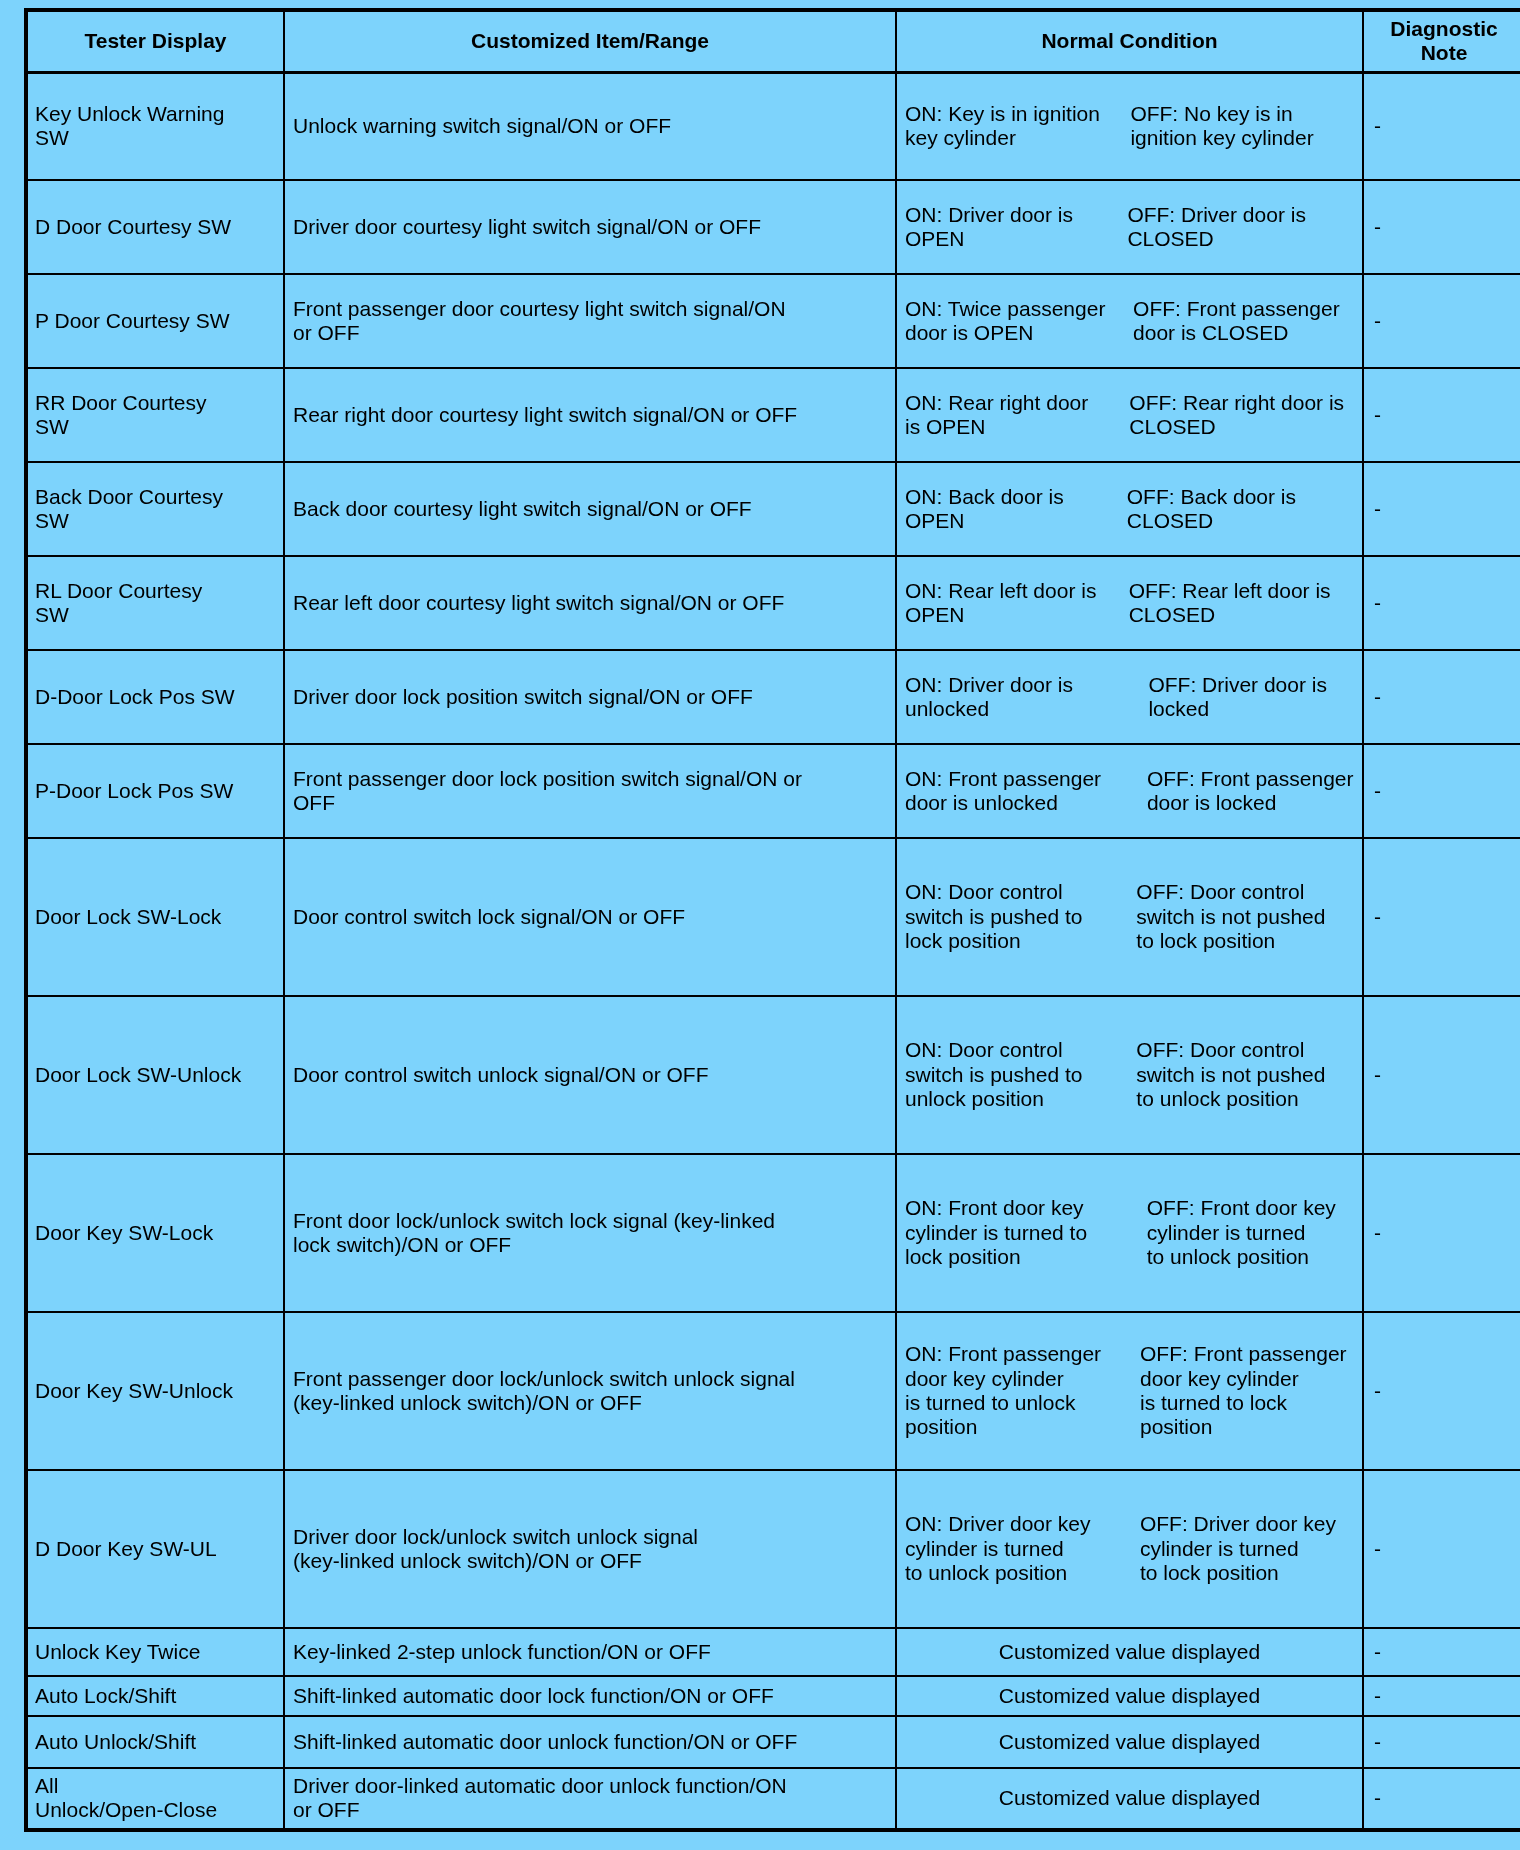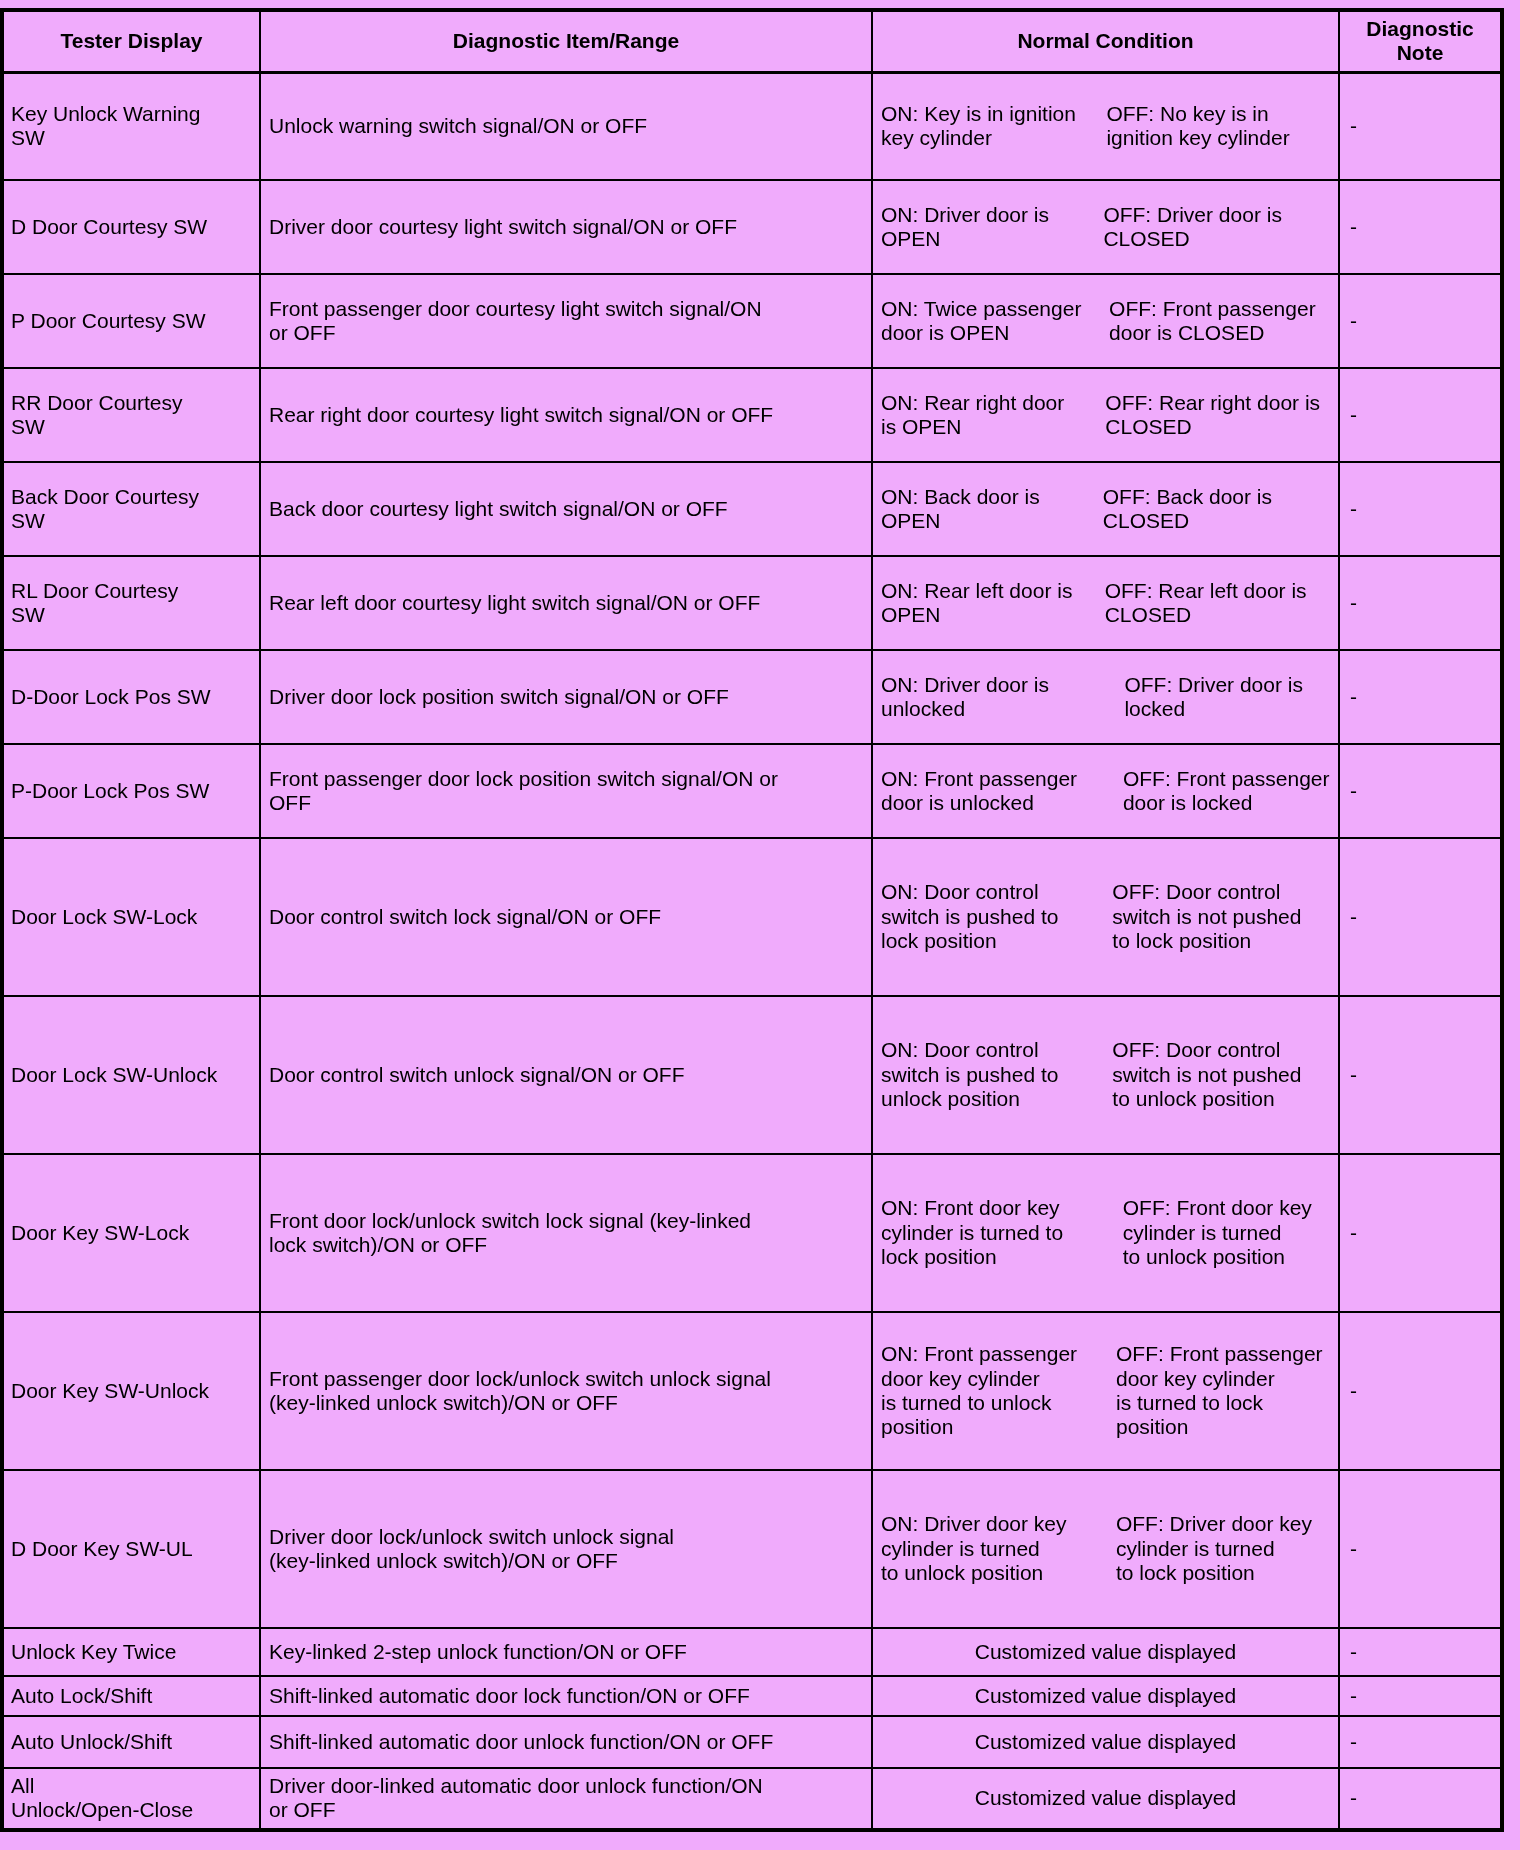--- a/index.html
+++ b/index.html
@@ -1,21 +1,21 @@
 <!DOCTYPE html>
 <html><head>
 <meta charset="utf-8">
 <style>
   html,body{margin:0;padding:0;background:#fff;}
   .page{
     width:1520px;
     height:1850px;
-    background:#f0abfc;
+    background:#7dd3fc;
     box-sizing:border-box;
-    padding:8px 10px 0 0;
+    padding:8px 10px 0 24px;
     font-family:"Liberation Sans",sans-serif;
     color:#000;
   }
   table.spec{
     border-collapse:collapse;
     table-layout:fixed;
     width:1500px;
     border:4px solid #000;
     font-size:21px;
   }
@@ -56,21 +56,21 @@
   <table class="spec">
     <colgroup>
       <col style="width:258px">
       <col style="width:612px">
       <col style="width:467px">
       <col style="width:163px">
     </colgroup>
     <thead>
       <tr>
         <th>Tester Display</th>
-        <th>Diagnostic Item/Range</th>
+        <th>Customized Item/Range</th>
         <th>Normal Condition</th>
         <th>Diagnostic Note</th>
       </tr>
     </thead>
     <tbody id="table-body">
         <tr style="height: 108px;">
           <td class="tester pre">Key Unlock Warning
 SW</td>
           <td class="item pre">Unlock warning switch signal/ON or OFF</td>
           <td class="cond">

